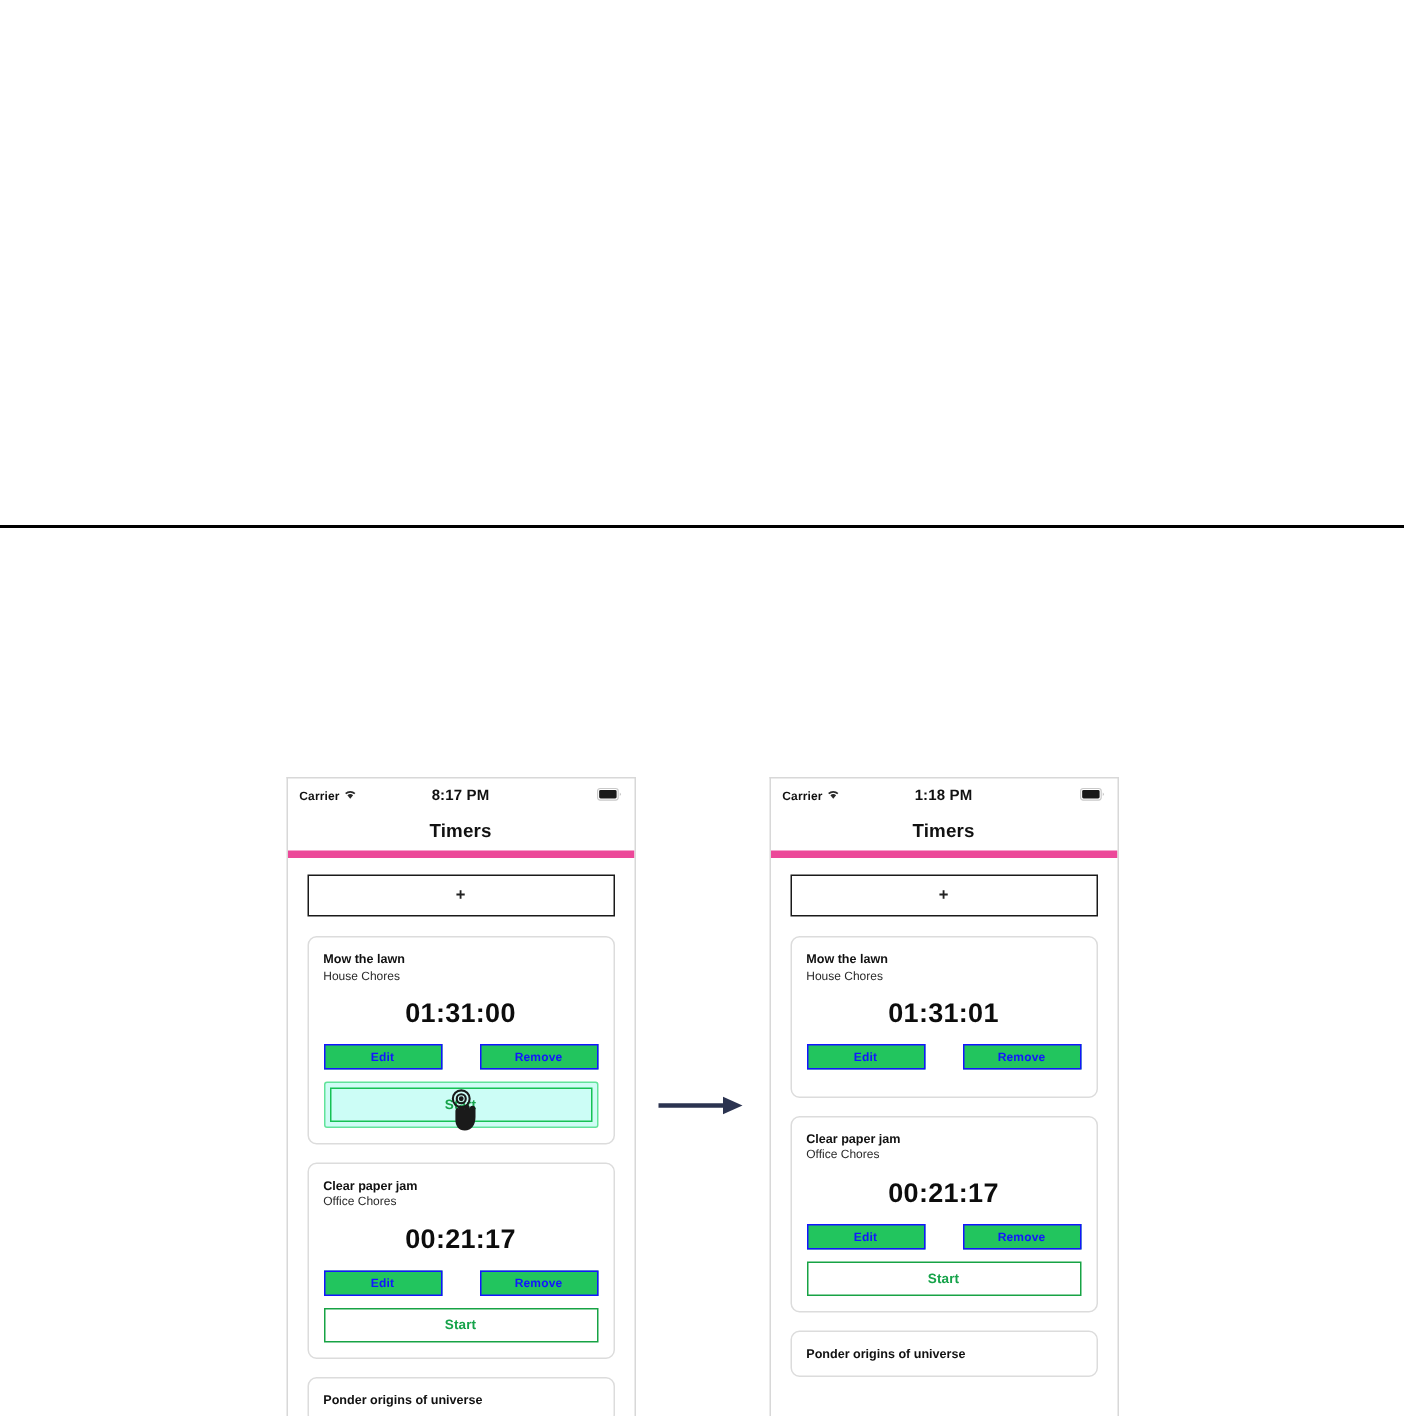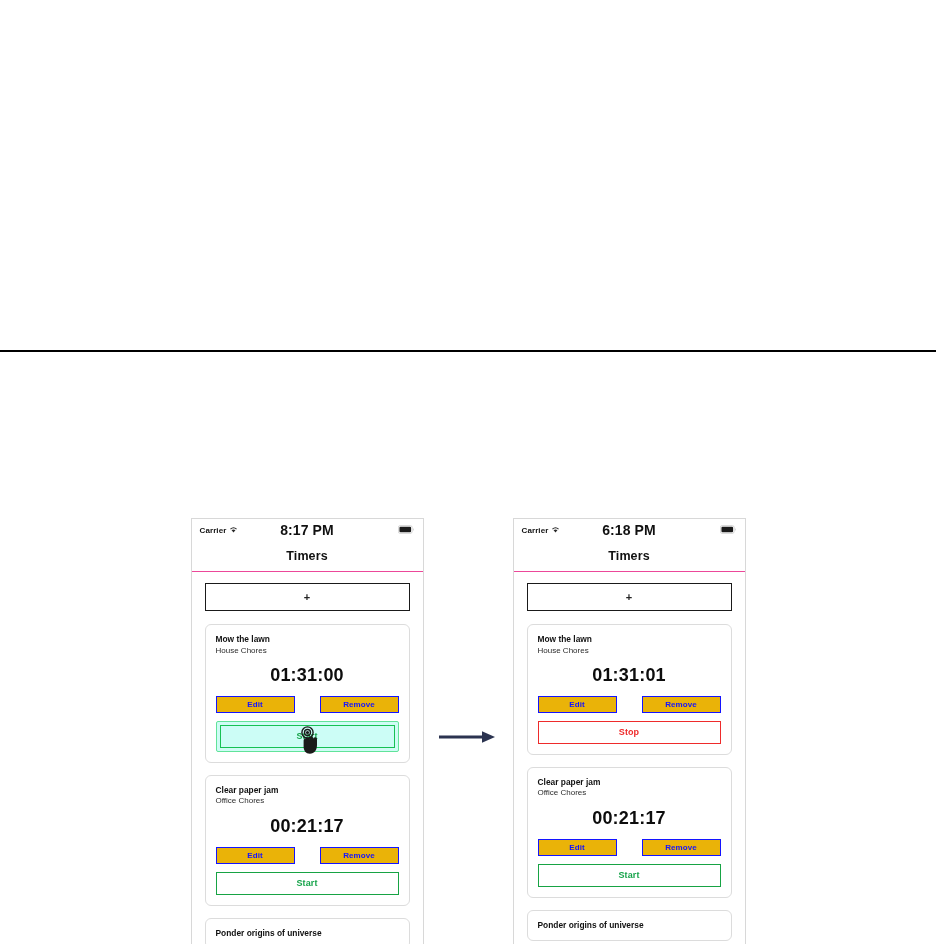--- a/index.html
+++ b/index.html
@@ -66,40 +66,40 @@
     letter-spacing: 0.1px;
   }
   .status-left {
     display: flex;
     align-items: center;
     gap: 3px;
     flex: 1 1 0;
   }
   .status-center {
     flex: 0 0 auto;
-    font-size: 14px;
+    font-size: 10px;
     font-weight: 700;
     color: #111111;
   }
   .status-right {
     flex: 1 1 0;
     display: flex;
     justify-content: flex-end;
     align-items: center;
   }
   .wifi-icon { display: block; }
   .battery-icon { display: block; }
 
   
   .nav-bar {
     height: 31px;
     display: flex;
     align-items: center;
     justify-content: center;
-    border-bottom: 1px solid #ec4899;
+    border-bottom: 5px solid #ec4899;
   }
   .nav-title {
     font-size: 12.5px;
     font-weight: 700;
     color: #111111;
     letter-spacing: 0.1px;
   }
 
   
   .screen-body {
@@ -159,21 +159,21 @@
   .btn-row {
     display: flex;
     justify-content: space-between;
     align-items: center;
     margin-bottom: 8px;
   }
   .small-btn {
     width: 79px;
     height: 17px;
     border: 1.4px solid #1414ff;
-    background: #eab308;
+    background: #22c55e;
     color: #1414ff;
     font-size: 8px;
     font-weight: 700;
     display: flex;
     align-items: center;
     justify-content: center;
     letter-spacing: 0.1px;
   }
 
   .wide-btn {
@@ -327,21 +327,21 @@
       <div class="status-bar">
         <div class="status-left">
           <span>Carrier</span>
           <span class="wifi-icon">
             <svg width="9" height="7" viewBox="0 0 16 12">
               <path d="M8 11.2 L4.6 7.3 a5.2 5.2 0 0 1 6.8 0 Z" fill="#2a2a2a"></path>
               <path d="M1.9 4.6 a9 9 0 0 1 12.2 0 l-1.4 1.5 a7 7 0 0 0-9.4 0 Z" fill="#2a2a2a"></path>
             </svg>
           </span>
         </div>
-        <div class="status-center">6:18 PM</div>
+        <div class="status-center">1:18 PM</div>
         <div class="status-right">
           <span class="battery-icon">
             <svg width="17" height="9" viewBox="0 0 26 13">
               <rect x="0.6" y="0.6" width="21" height="11.8" rx="2.6" fill="none" stroke="#c9c9c9" stroke-width="1.2"></rect>
               <rect x="2.2" y="2.2" width="17.8" height="8.6" rx="1.5" fill="#1a1a1a"></rect>
               <path d="M23.2 4.6 v3.8 a2.1 2.1 0 0 0 0-3.8 Z" fill="#c9c9c9"></path>
             </svg>
           </span>
         </div>
       </div>
@@ -357,21 +357,20 @@
         </div>
 
         <div class="timer-card">
           <div class="card-title">Mow the lawn</div>
           <div class="card-subtitle">House Chores</div>
           <div class="card-time">01:31:01</div>
           <div class="btn-row">
             <div class="small-btn">Edit</div>
             <div class="small-btn">Remove</div>
           </div>
-          <div class="wide-btn stop">Stop</div>
         </div>
 
         <div class="timer-card">
           <div class="card-title">Clear paper jam</div>
           <div class="card-subtitle">Office Chores</div>
           <div class="card-time">00:21:17</div>
           <div class="btn-row">
             <div class="small-btn">Edit</div>
             <div class="small-btn">Remove</div>
           </div>

